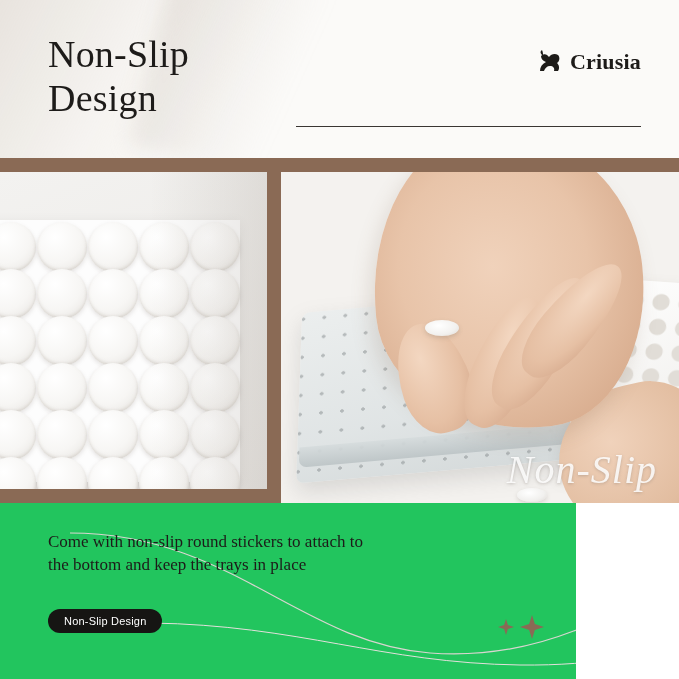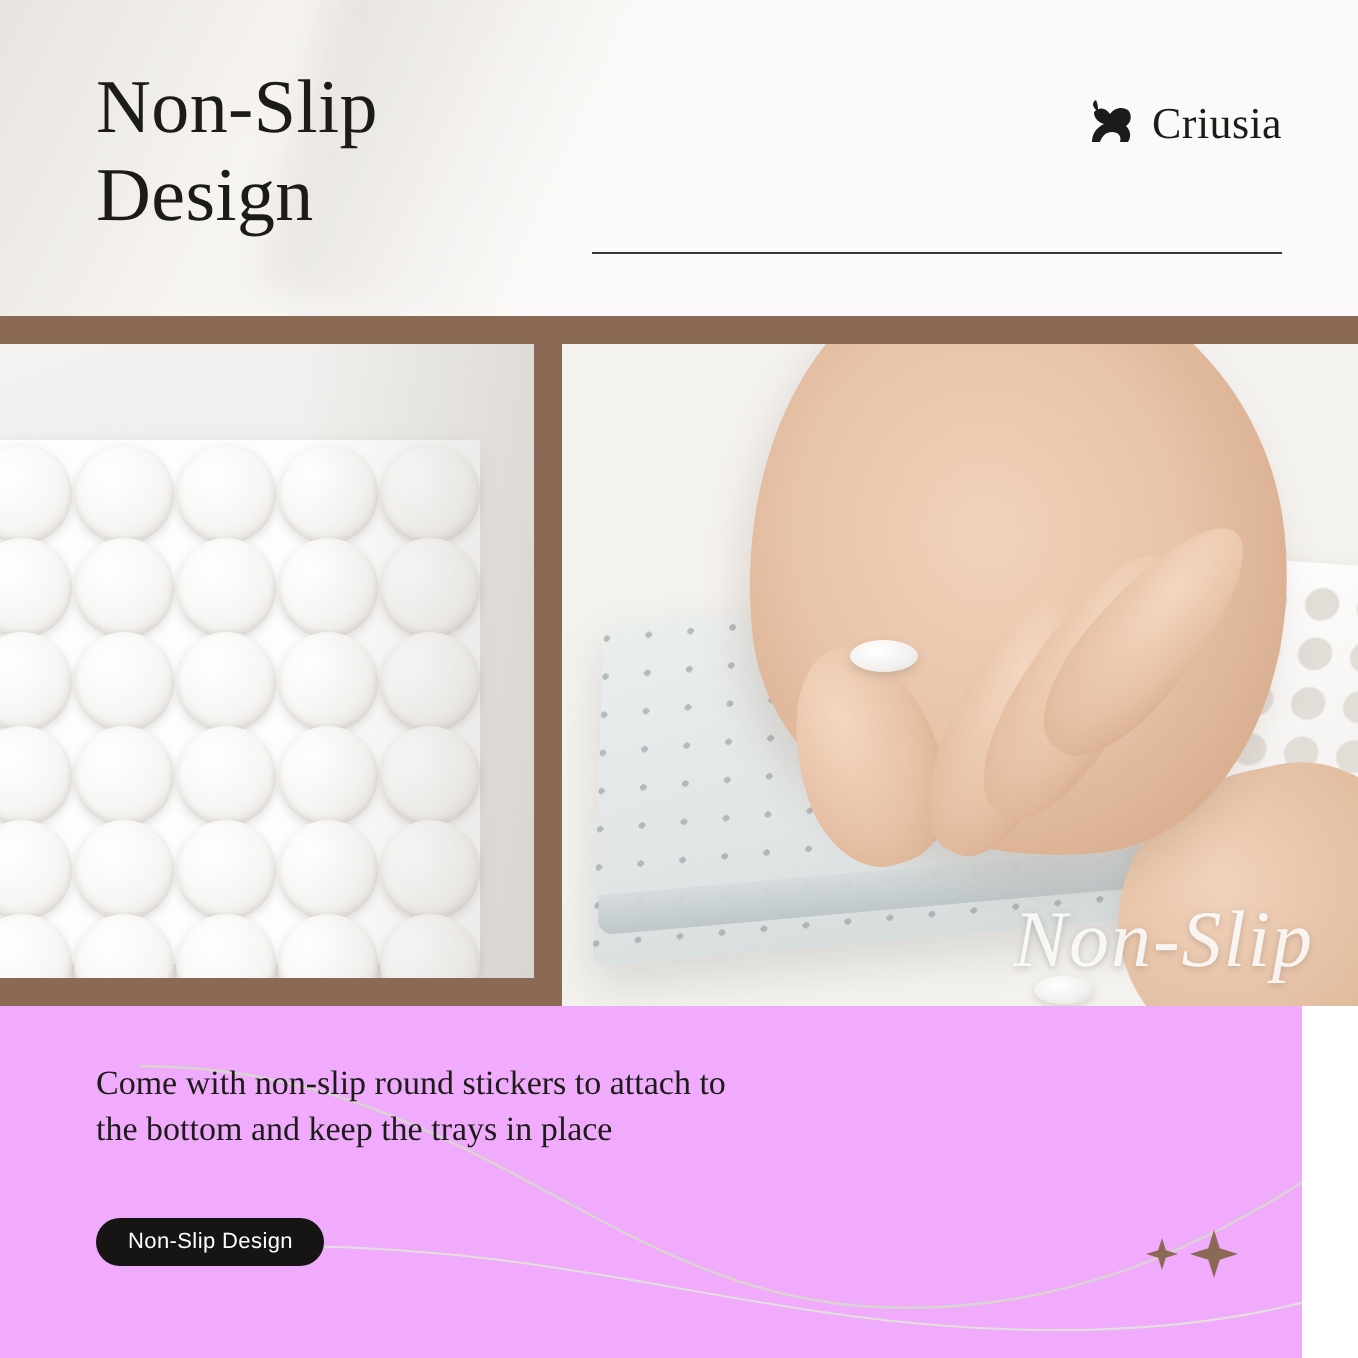--- a/index.html
+++ b/index.html
@@ -63,20 +63,21 @@
   }
   .brand-logo {
     width: 28px; height: 28px;
     display: block;
   }
   .brand-name {
     font-family: "Liberation Serif", serif;
     font-size: 22px;
     color: #1d1b19;
     letter-spacing: 0.2px;
+    font-weight: bold;
   }
   .brand-rule {
     position: absolute;
     right: 38px; top: 126px;
     width: 345px; height: 1px;
     background: #3a3633;
   }
 
   
   .band {
@@ -218,22 +219,22 @@
     font-size: 40px;
     color: rgba(255,255,255,0.85);
     text-shadow: 0 1px 3px rgba(120,110,100,0.35);
     letter-spacing: 1px;
   }
 
   
   .footer {
     position: absolute;
     left: 0; top: 503px;
-    width: 651px; height: 176px;
-    background: #f0abfc;
+    width: 576px; height: 176px;
+    background: #22c55e;
     overflow: hidden;
   }
   .swoosh {
     position: absolute;
     left: 0; top: 0;
     width: 679px; height: 176px;
   }
   .caption {
     position: absolute;
     left: 48px; top: 27px;

